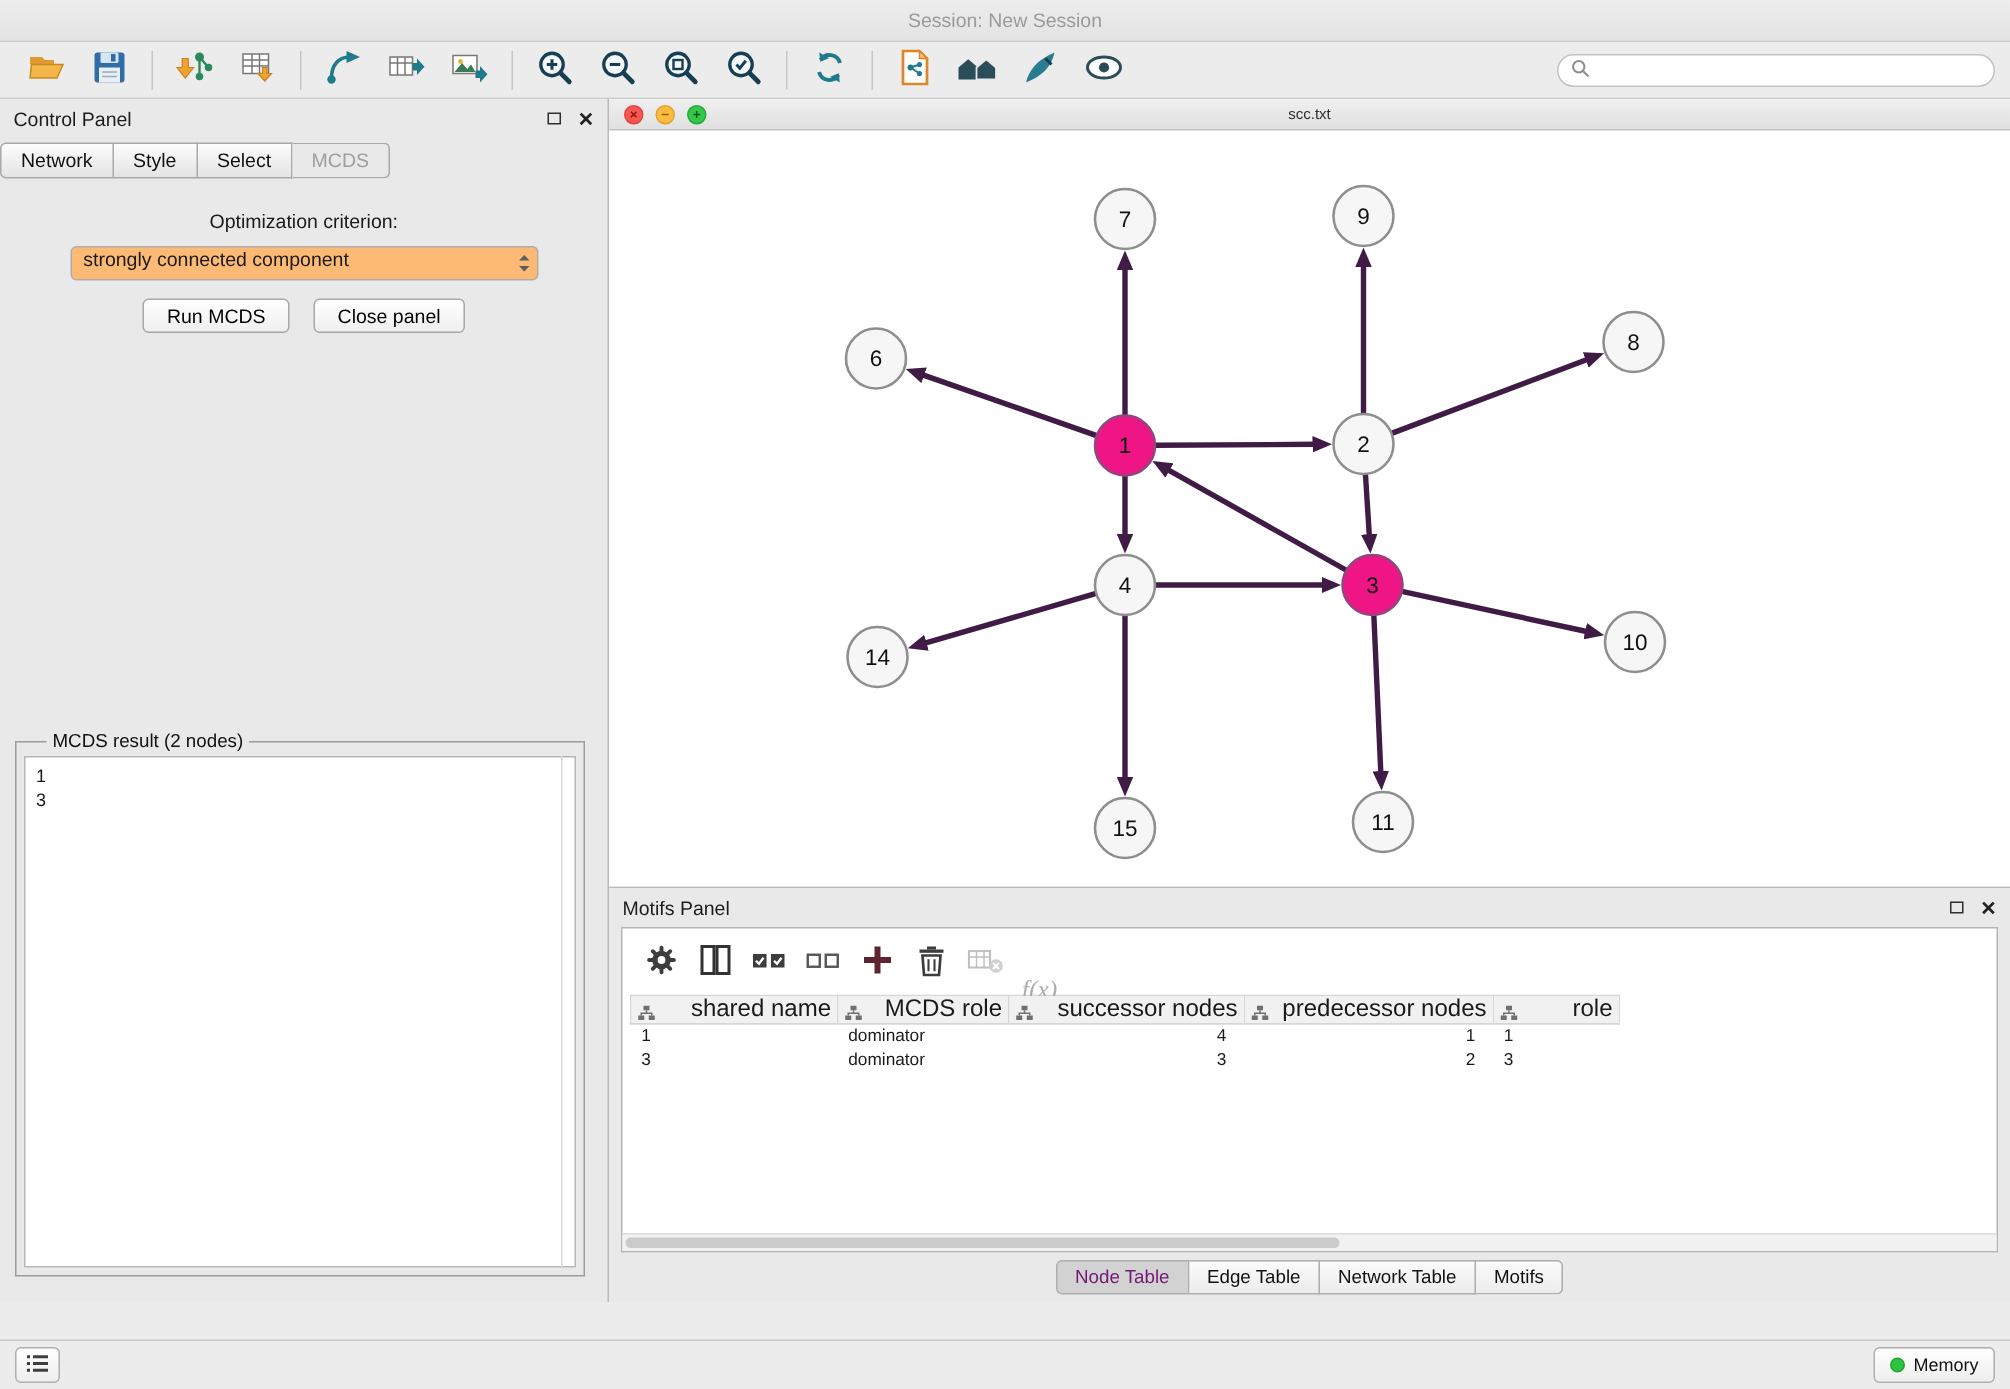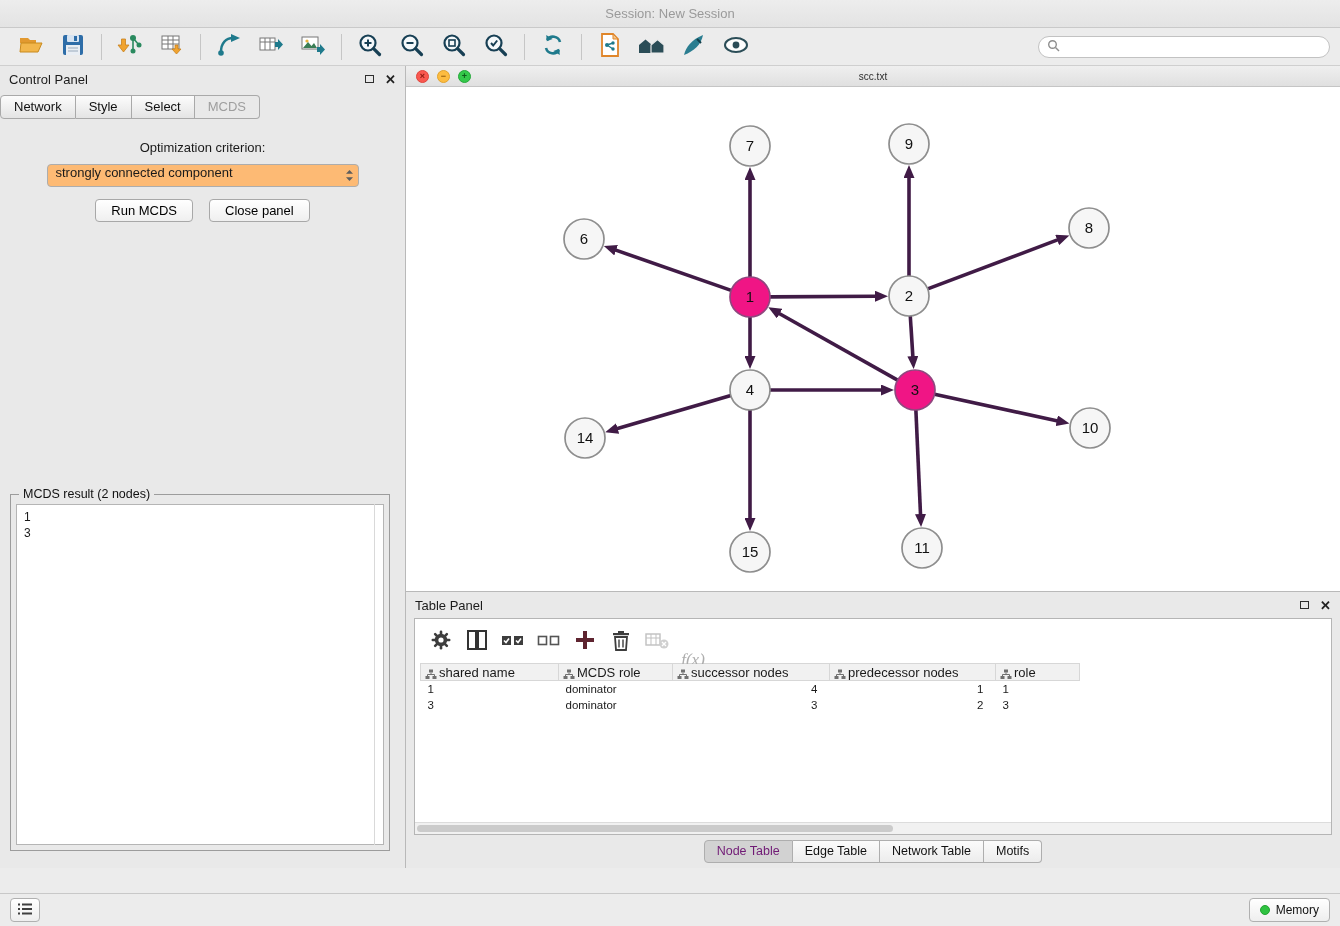--- a/index.html
+++ b/index.html
@@ -47,21 +47,21 @@
   .cp-select { margin:9px auto 0; width:312px; height:23px; background:#fdba74;
     border:1px solid #adadad; border-radius:4px; display:flex; 
     padding:0 22px 12px 8px; position:relative; font-size:13px; }
   .stepper { position:absolute; right:4px; top:0; bottom:0; display:flex; align-items:center; }
   .cp-buttons { display:flex; justify-content:center; gap:16px; margin-top:12px; }
   .cp-btn { height:23px; padding:0 15px; background:linear-gradient(#ffffff,#efefef);
     border:1px solid #a8a8a8; border-radius:4px; font-size:13px;
     font-family:"Liberation Sans",sans-serif; cursor:default; }
   .result-box { position:absolute; left:10px; width:380px; top:375px; bottom:17px;
     border:1px solid #9c9c9c; }
-  .result-legend { position:absolute; top:-8px; left:8px; background:#e9e9e9;
+  .result-legend { position:absolute; top:-8px; left:20px; background:#e9e9e9;
     padding:0 4px; font-size:12.5px; color:#111; }
   .result-area { position:absolute; left:5px; right:5px; top:9px; bottom:5px;
     background:#fff; border:1px solid #b5b5b5; padding:4px 7px; font-size:12px;
     line-height:16px; white-space:pre-line; overflow:hidden; }
   .result-vtrack { position:absolute; right:14px; top:9px; bottom:5px; width:1px; background:#d9d9d9; }
 
   
   .right { flex:1; display:flex; flex-direction:column; min-width:0; }
 
   
@@ -84,21 +84,21 @@
   .table-panel { flex:1; background:#e9e9e9; display:flex; flex-direction:column; min-height:0; }
   .tp-inner { margin:0 8px; flex:1; min-height:0; background:#fff; border:1px solid #b5b5b5;
     display:flex; flex-direction:column; }
   .tp-toolbar { height:44px; flex:0 0 auto; display:flex; align-items:center; padding:0 10px; gap:4px; }
   .tp-btn { width:32px; height:32px; border:none; background:transparent; display:flex;
     align-items:center; justify-content:center; cursor:default; }
   .fx-label { font-family:"Liberation Serif",serif; font-style:italic; font-size:17px; color:#a9a9a9; }
   .tp-tablewrap { flex:1; min-height:0; overflow:hidden; padding-left:5px; }
   table { border-collapse:collapse; table-layout:fixed; }
   th { background:#f1f1f1; border:1px solid #d7d7d7; height:17px; font-weight:normal;
-    font-size:13px; position:relative; text-align:left; padding:0 4px 0 18px; }
+    font-size:16px; position:relative; text-align:right; padding:0 4px 0 18px; }
   th .col-icon { position:absolute; left:4px; top:4px; }
   td { height:16px; font-size:11.5px; overflow:hidden; white-space:nowrap; }
   td.al { text-align:left; padding-left:7px; }
   td.ar { text-align:right; padding-right:12px; }
   .tp-scroll { height:12px; flex:0 0 auto; background:#f1f1f1; border-top:1px solid #dcdcdc; position:relative; }
   .tp-thumb { position:absolute; left:2px; top:2px; bottom:2px; width:52%; background:#cbcbcb; border-radius:5px; }
   .tp-tabs { height:33px; flex:0 0 auto; display:flex; align-items:center; justify-content:center; }
   .ttab { padding:3px 12px 4px; border:1px solid #aeaeae; border-left-width:0; font-size:12.5px;
     background:linear-gradient(#fbfbfb,#ececec); color:#111; cursor:default; }
   .ttab:first-child { border-left-width:1px; border-top-left-radius:4px; border-bottom-left-radius:4px; }
@@ -360,21 +360,21 @@
               <circle cx="344" cy="465" r="20" fill="#f6f6f6" stroke="#8e8e8e" stroke-width="1.7"></circle>
               <text x="344" y="470" text-anchor="middle" font-size="15" fill="#111" font-family="&quot;Liberation Sans&quot;,sans-serif">15</text>
               <circle cx="516" cy="461" r="20" fill="#f6f6f6" stroke="#8e8e8e" stroke-width="1.7"></circle>
               <text x="516" y="466" text-anchor="middle" font-size="15" fill="#111" font-family="&quot;Liberation Sans&quot;,sans-serif">11</text>
             </svg>
         </div>
       </div>
 
       <div class="table-panel">
         <div class="panel-header">
-          <span class="panel-title">Table Panel</span>
+          <span class="panel-title">Motifs Panel</span>
           <span class="win-btns">
             <span class="float-icon"></span>
             <span class="close-icon">✕</span>
           </span>
         </div>
         <div class="tp-inner">
           <div class="tp-toolbar">
               <button class="tp-btn">
                 <span><svg width="24" height="24" viewBox="0 0 24 24">
                     <g fill="#3d3d3d">

